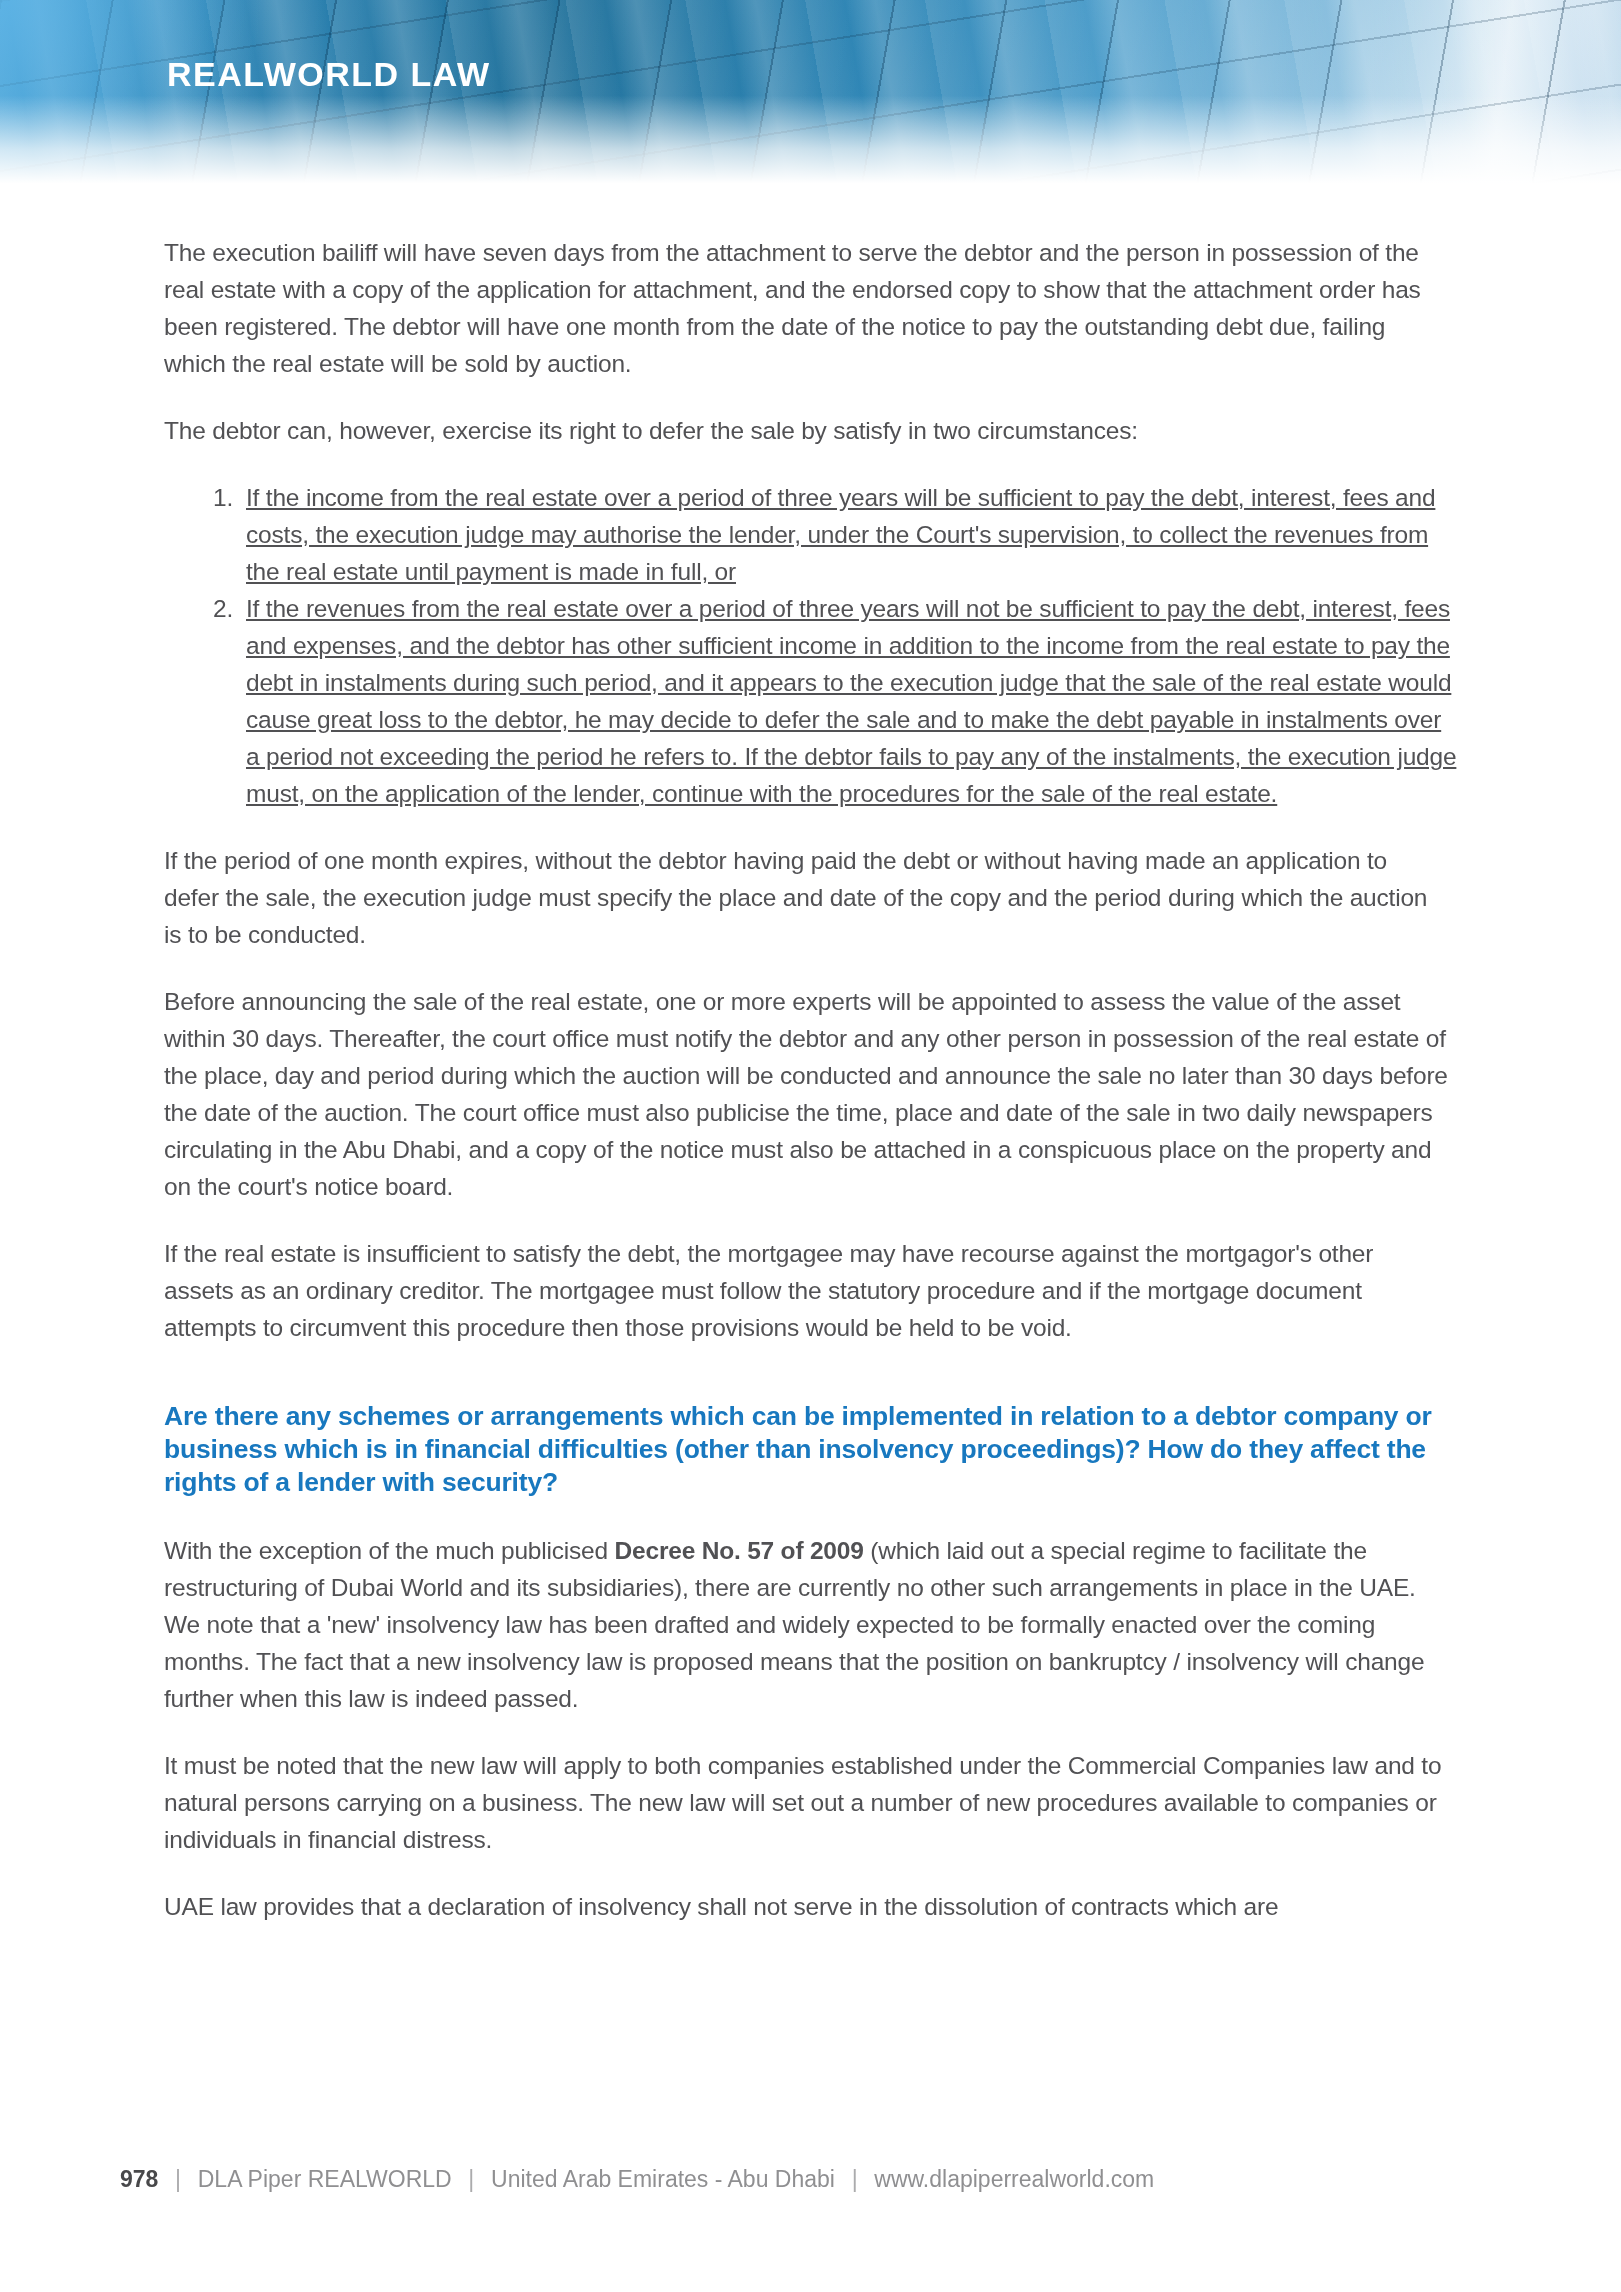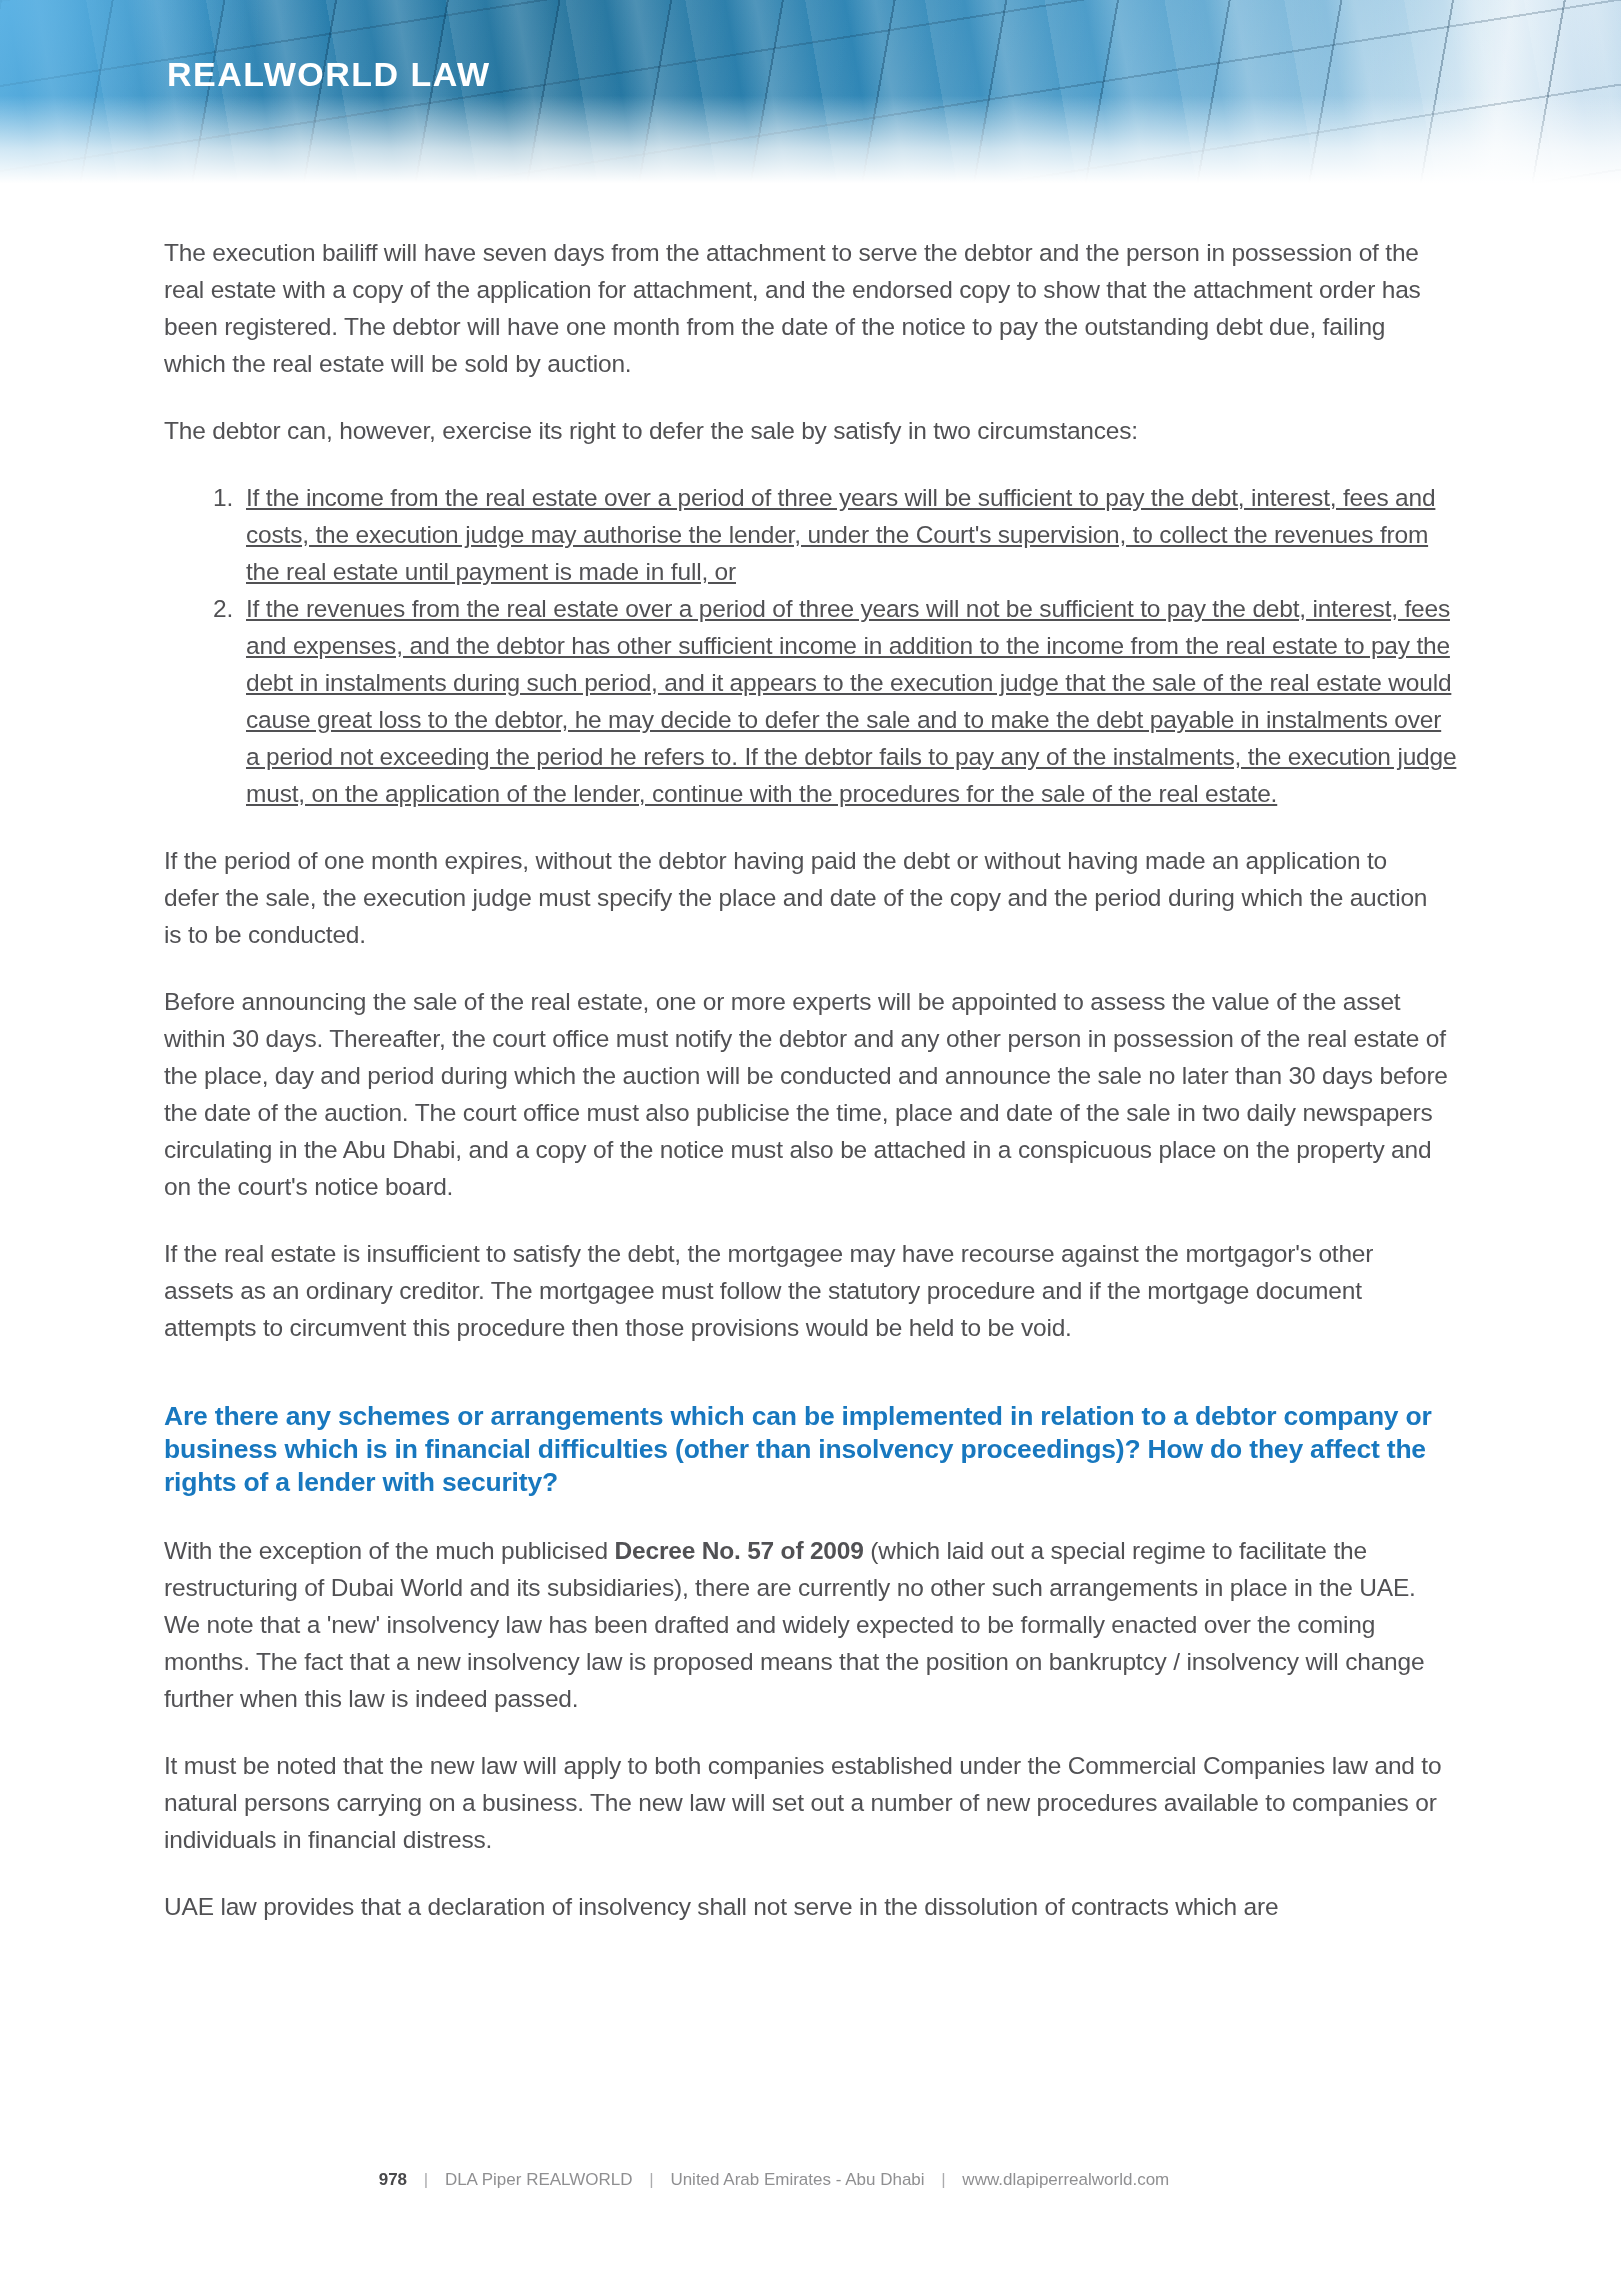--- a/index.html
+++ b/index.html
@@ -1,15 +1,15 @@
 <!DOCTYPE html>
 <html><head>
 <meta charset="utf-8">
 <style>
-  * { margin: 0; padding: 0; box-sizing: border-box; justify-content: center; }
+  * { margin: 0; padding: 0; box-sizing: border-box; }
   html, body { background: #ffffff; }
   .page {
     position: relative;
     width: 1621px;
     height: 2293px;
     margin: 0 auto;
     background: #ffffff;
     overflow: hidden;
     display: flex;
     flex-direction: column;
@@ -73,24 +73,24 @@
     font-weight: bold;
     line-height: 33px;
     letter-spacing: -0.2px;
     margin: 54px 0 33px 0;
   }
   .bold-inline { font-weight: bold; }
   
   .footer {
     flex: 0 0 auto;
     margin-top: auto;
-    padding: 0 161px 100px 88px;
+    padding: 0 161px 100px 120px;
     display: flex;
     align-items: baseline;
-    font-size: 17px;
+    font-size: 23px;
     line-height: 27.4px;
     color: #8f8f91;
   }
   .footer .page-number {
     color: #48484a;
     font-weight: bold;
   }
   .footer .divider {
     color: #ababad;
     padding: 0 16.7px;

